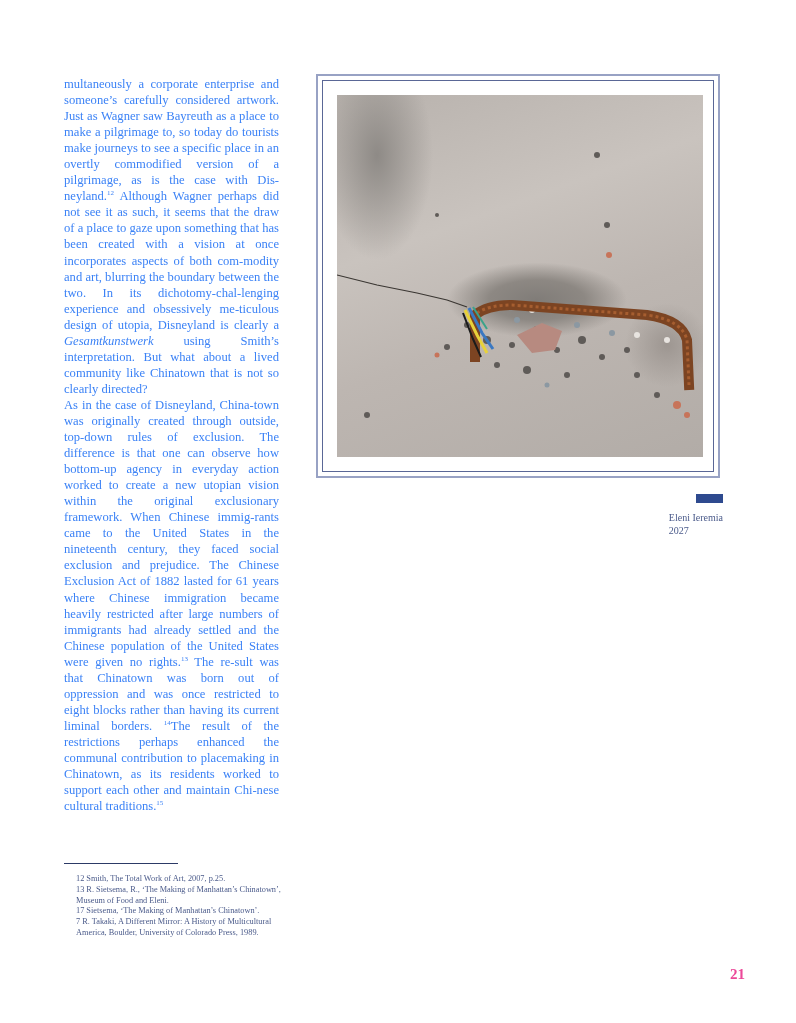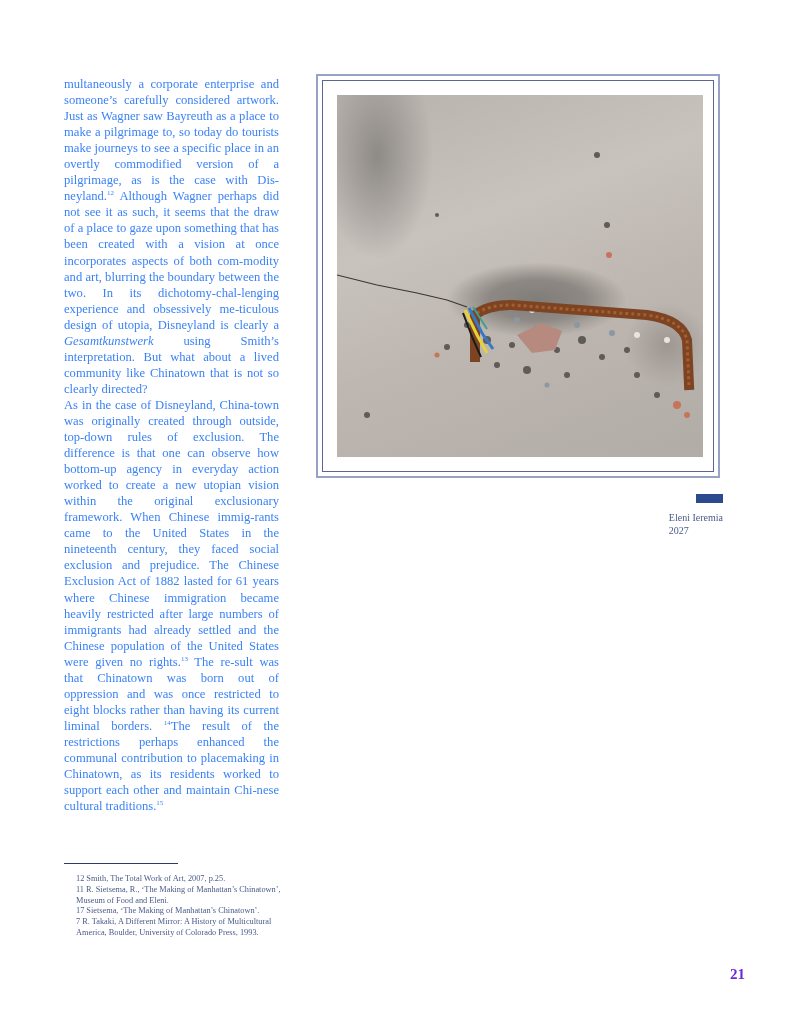--- a/index.html
+++ b/index.html
@@ -23,21 +23,21 @@
                radial-gradient(ellipse 80px 150px at 40px 60px, #8e8a86 0%, rgba(142,138,134,0) 70%),
                radial-gradient(ellipse 60px 60px at 330px 250px, #9d9691 0%, rgba(157,150,145,0) 70%),
                linear-gradient(160deg, #b8b2ad 0%, #c9c3be 35%, #bdb6b1 60%, #b2aca7 100%); }
     .caption-bar { position: absolute; left: 696px; top: 494px; width: 27px; height: 9px; background: #2e4a8f; }
     .caption { position: absolute; right: 73px; top: 511px; text-align: left;
                font-size: 10px; line-height: 13px; color: #4a5a8a; }
     .rule { position: absolute; left: 64px; top: 863px; width: 114px; height: 1px; background: #2c3a66; }
     .footnotes { position: absolute; left: 76px; top: 874px; width: 260px;
                  font-size: 8.3px; line-height: 10.8px; color: #4a5a8a; }
     .footnotes div { white-space: nowrap; }
-    .page-number { position: absolute; left: 730px; top: 966px; font-size: 15px; font-weight: bold; color: #6d28d9; }
+    .page-number { position: absolute; left: 730px; top: 966px; font-size: 15px; font-weight: bold; color: #ec4899; }
   </style>
 </head>
 <body>
 
 <div class="body-text" id="article-body">
     <p>multaneously a corporate enterprise and someone’s carefully considered artwork. Just as Wagner saw Bayreuth as a place to make a pilgrimage to, so today do tourists make journeys to see a specific place in an overtly commodified version of a pilgrimage, as is the case with Dis-neyland.<sup>12</sup>  Although Wagner perhaps did not see it as such, it seems that the draw of a place to gaze upon something that has been created with a vision at once incorporates aspects of both com-modity and art, blurring the boundary between the two. In its dichotomy-chal-lenging experience and obsessively me-ticulous design of utopia, Disneyland is clearly a <em>Gesamtkunstwerk</em> using Smith’s interpretation.  But what about a lived community like Chinatown that is not so clearly directed?</p>
     <p>As in the case of Disneyland, China-town was originally created through outside, top-down rules of exclusion. The difference is that one can observe how bottom-up agency in everyday action worked to create a new utopian vision within the original exclusionary framework. When Chinese immig-rants came to the United States in the nineteenth century, they faced social exclusion and prejudice. The Chinese Exclusion Act of 1882 lasted for 61 years where Chinese immigration became heavily restricted after large numbers of immigrants had already settled and the Chinese population of the United States were given no rights.<sup>13</sup>  The re-sult was that Chinatown was born out of oppression and was once restricted to eight blocks rather than having its current liminal borders. <sup>14</sup>The result of the restrictions perhaps enhanced the communal contribution to placemaking in Chinatown, as its residents worked to support each other and maintain Chi-nese cultural traditions.<sup>15</sup></p>
   </div>
 
 <div class="frame-outer">
@@ -102,20 +102,20 @@
 
 <div class="caption-bar"></div>
 <div class="caption">
   <div>Eleni Ieremia</div>
   <div>2027</div>
 </div>
 
 <div class="rule"></div>
 <div class="footnotes">
   <div>12 Smith, The Total Work of Art, 2007,  p.25.</div>
-  <div>11 R. Sietsema, R., ‘The Making of Manhattan’s Chinatown’,</div>
+  <div>13 R. Sietsema, R., ‘The Making of Manhattan’s Chinatown’,</div>
   <div>Museum of Food and Eleni.</div>
   <div>17 Sietsema, ‘The Making of Manhattan’s Chinatown’.</div>
   <div>7 R. Takaki, A Different Mirror: A History of Multicultural</div>
-  <div>America, Boulder, University of Colorado Press, 1993.</div>
+  <div>America, Boulder, University of Colorado Press, 1989.</div>
 </div>
 
 <div class="page-number">21</div>
 
 </body></html>

